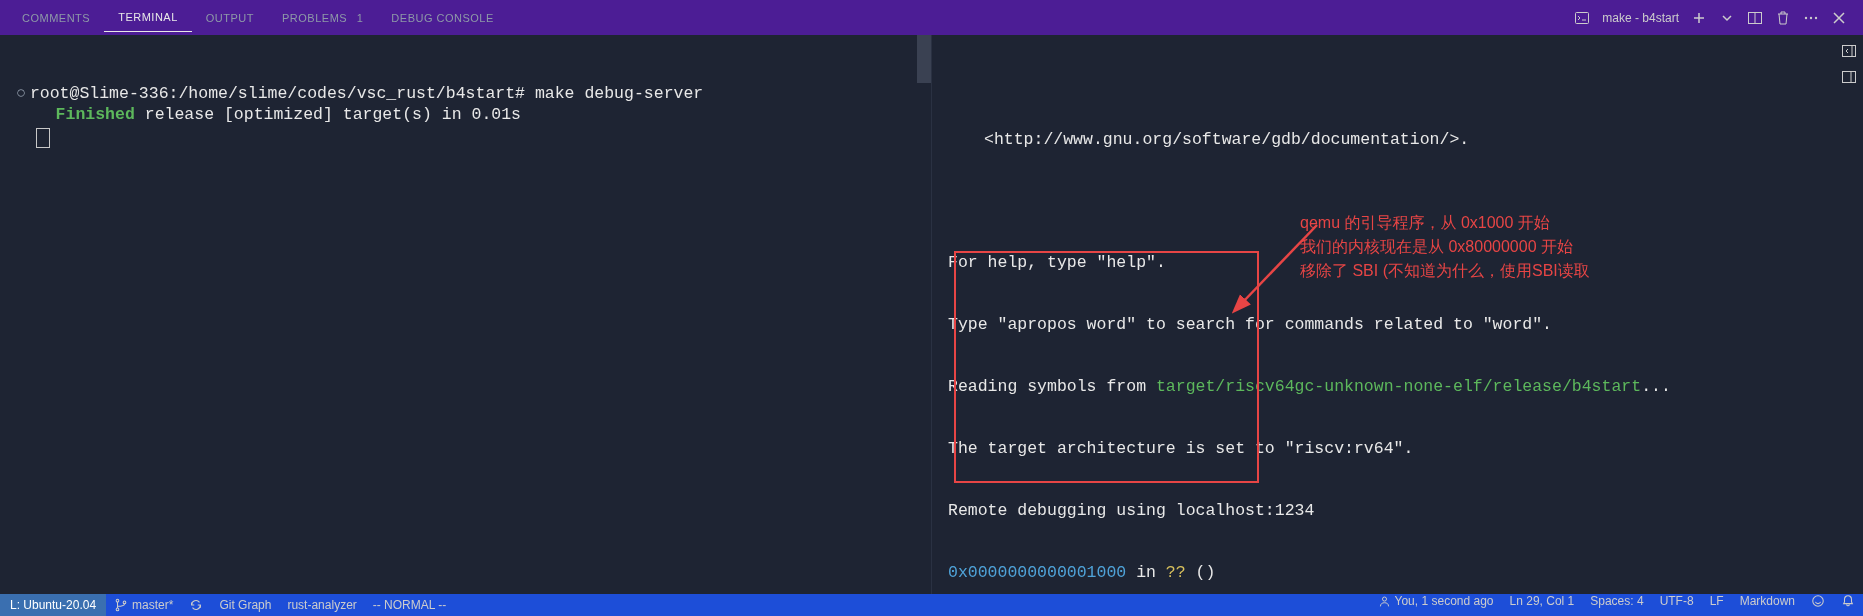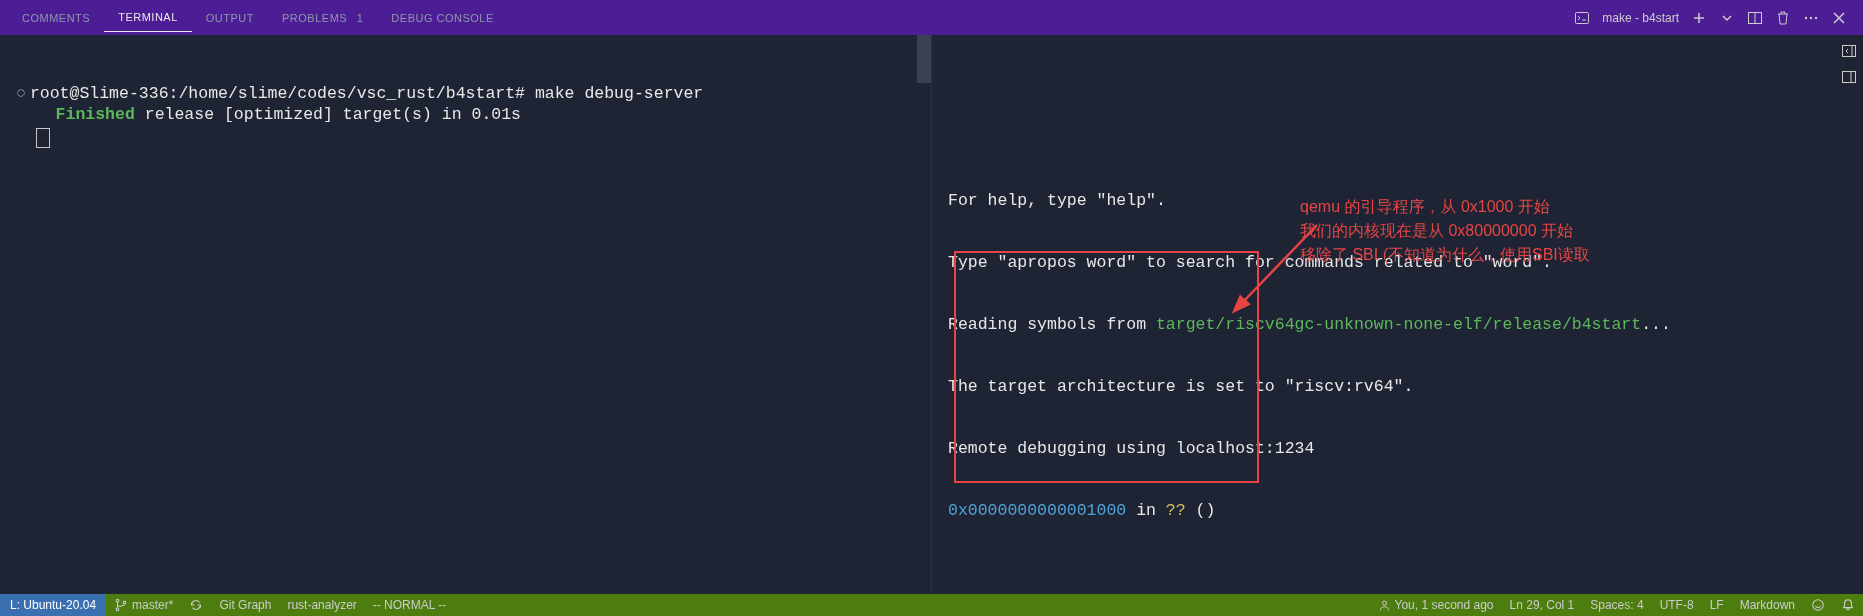--- a/index.html
+++ b/index.html
@@ -112,23 +112,23 @@
   line-height: 1.5;
   white-space: normal;
   width: 330px;
 }
 .arrow-svg {
   position: absolute;
   pointer-events: none;
 }
 .status-bar {
   display: flex;
-  align-items: center;
+  align-items: flex-start;
   height: 22px;
-  background: #4d7c0f;
+  background: #1d4ed8;
   font-size: 12px;
   color: #cccccc;
 }
 .status-item {
   padding: 0 8px;
   display: inline-flex;
   align-items: center;
   gap: 4px;
   height: 100%;
 }
@@ -211,20 +211,21 @@
 <div class="main">
   <div class="pane pane-left">
     <div class="scrollbar-decor"></div>
 <span class="prompt-dot">○</span><span class="prompt-path">root@Slime-336:/home/slime/codes/vsc_rust/b4start#</span> <span class="cmd">make debug-server</span>
     <span class="finished">Finished</span><span class="rest"> release [optimized] target(s) in 0.01s</span>
   <span class="left-cursor"></span>
   </div>
 
   <div class="pane" id="right-pane">
     <div style="height:4px"></div>
+    <div><span style="display:inline-block;width:36px"></span><span class="gdb-text">&lt;http://www.gnu.org/software/gdb/documentation/&gt;.</span></div>
     <div>&nbsp;</div>
     <div class="gdb-text">For help, type "help".</div>
     <div class="gdb-text">Type "apropos word" to search for commands related to "word".</div>
     <div><span class="gdb-text">Reading symbols from </span><span class="path-green">target/riscv64gc-unknown-none-elf/release/b4start</span><span class="gdb-text">...</span></div>
     <div class="gdb-text">The target architecture is set to "riscv:rv64".</div>
     <div class="gdb-text">Remote debugging using localhost:1234</div>
     <div><span class="addr-blue">0x0000000000001000</span><span class="gdb-text"> in </span><span class="yellow">??</span><span class="gdb-text"> ()</span></div>
     
     
     
@@ -237,21 +238,21 @@
     <svg class="arrow-svg" style="left:300px; top:180px;" width="90" height="100">
       <defs>
           <marker id="ah" markerWidth="10" markerHeight="10" refX="2" refY="3" orient="auto">
             <path d="M0,0 L0,6 L8,3 z" fill="#e74545"></path>
           </marker>
         </defs>
       <line x1="85" y1="10" x2="10" y2="88" stroke="#e74545" stroke-width="2.5" marker-end="url(#ah)"></line>
     </svg>
 
     
-    <div class="annotation" style="left:368px; top:160px;">
+    <div class="annotation" style="left:368px; top:176px;">
       <div>qemu 的引导程序，从 0x1000 开始</div>
       <div>我们的内核现在是从 0x80000000 开始</div>
       <div>移除了 SBI (不知道为什么，使用SBI读取</div>
     </div>
   </div>
 </div>
 
 <div class="right-rail">
   <span class="icon">
     <svg width="16" height="16" viewBox="0 0 16 16" fill="none" stroke="#cccccc" stroke-width="1">

